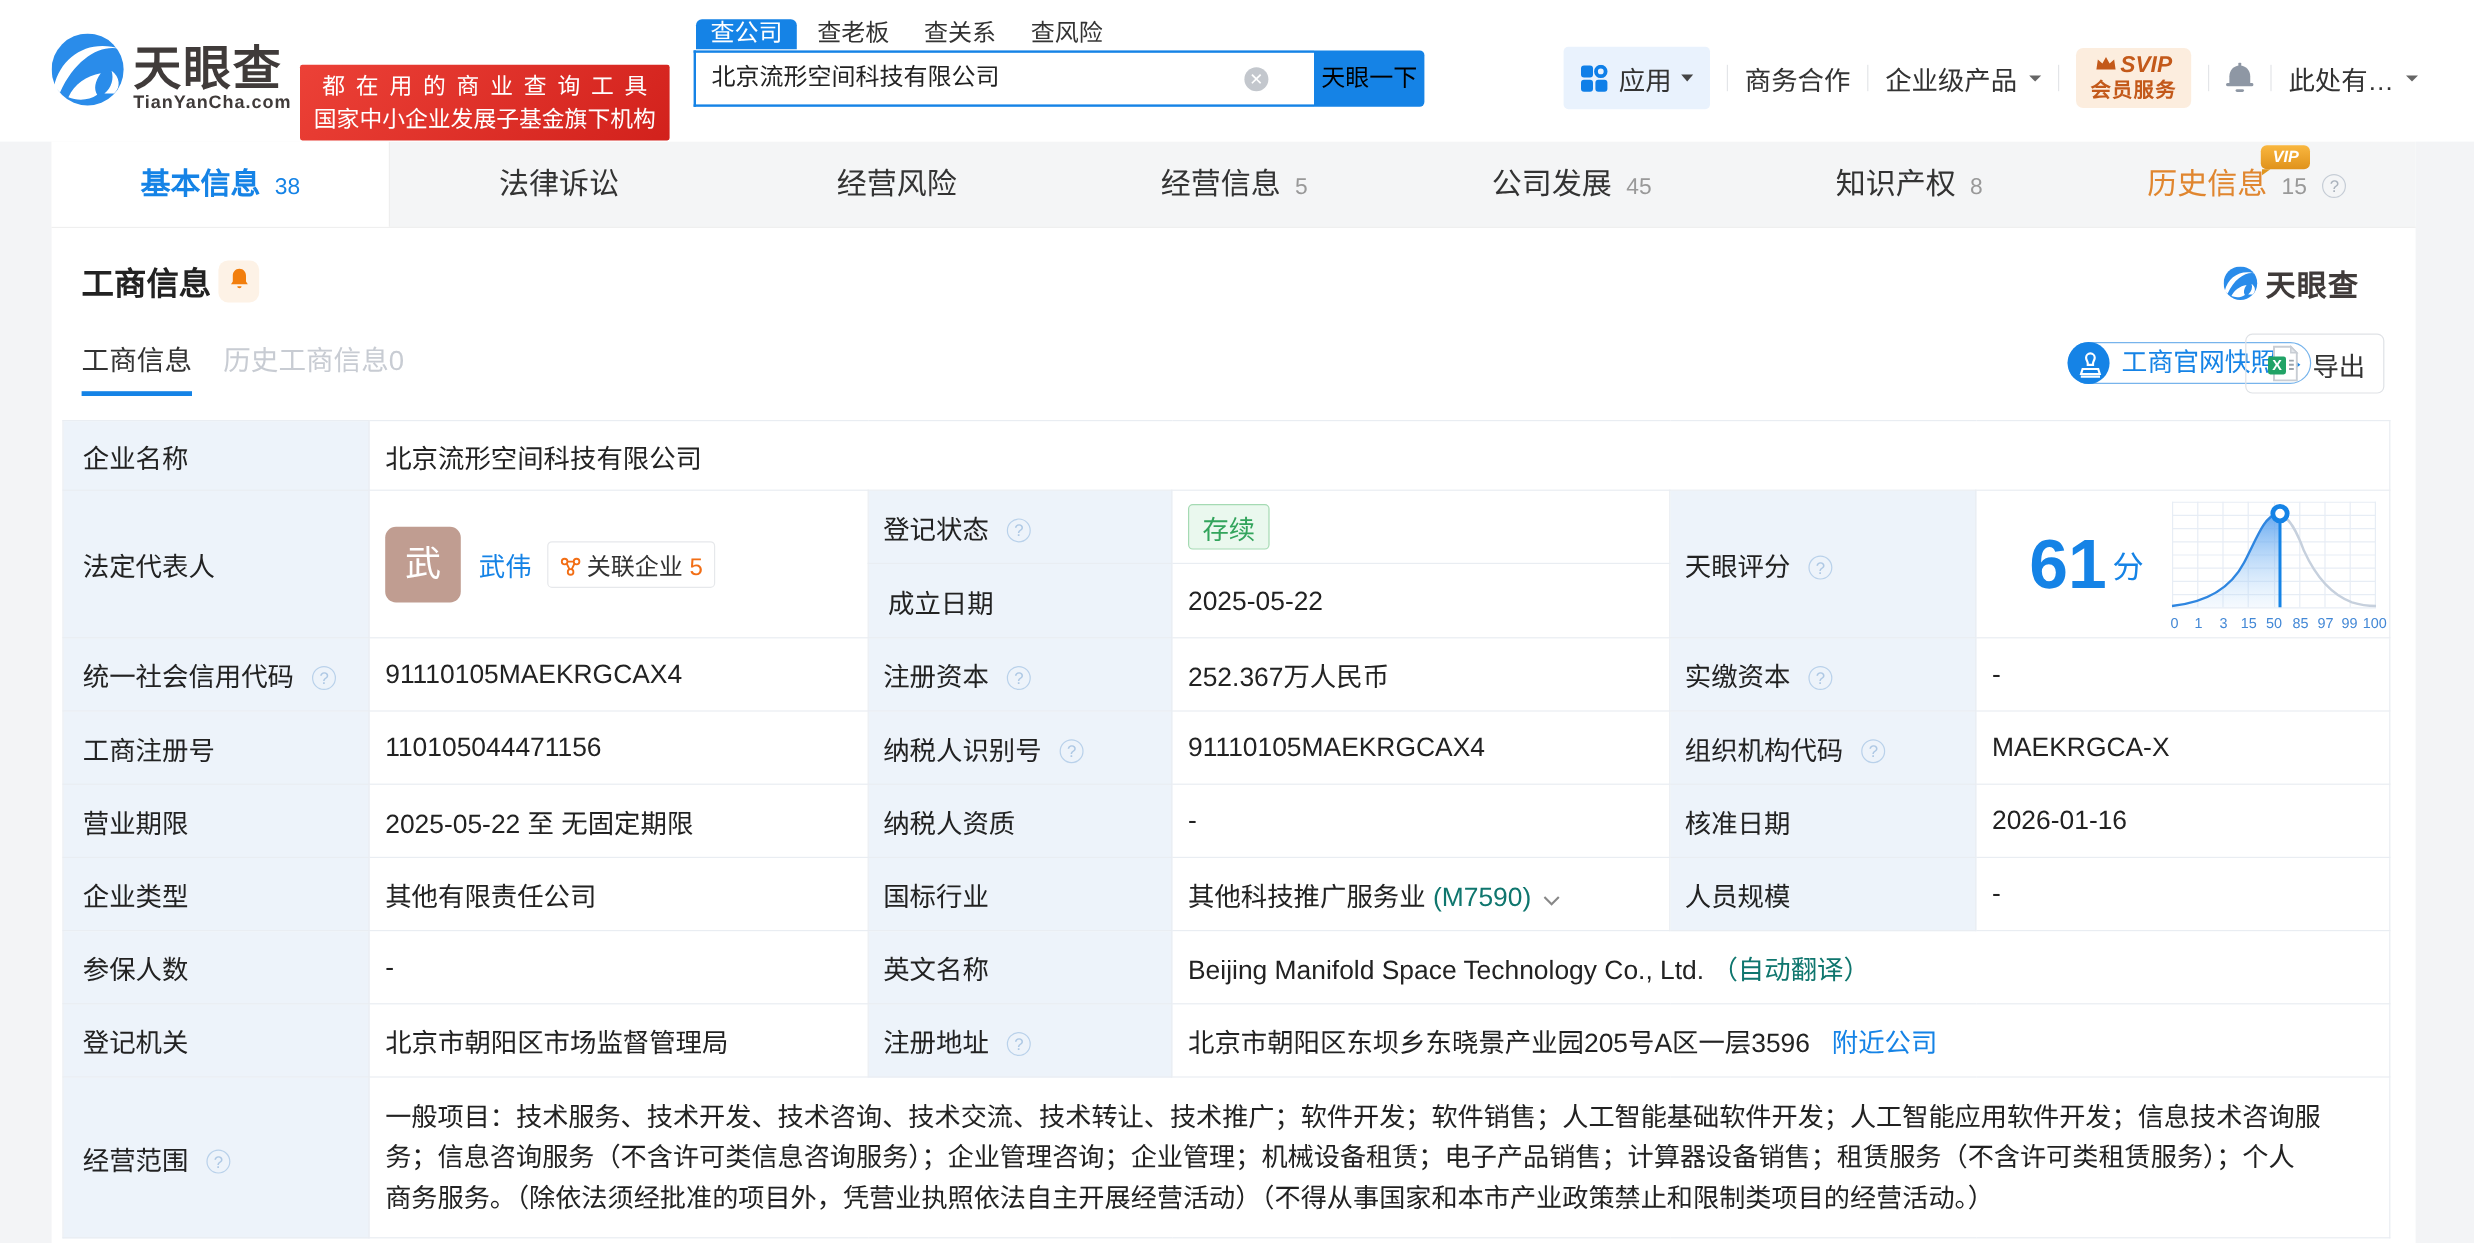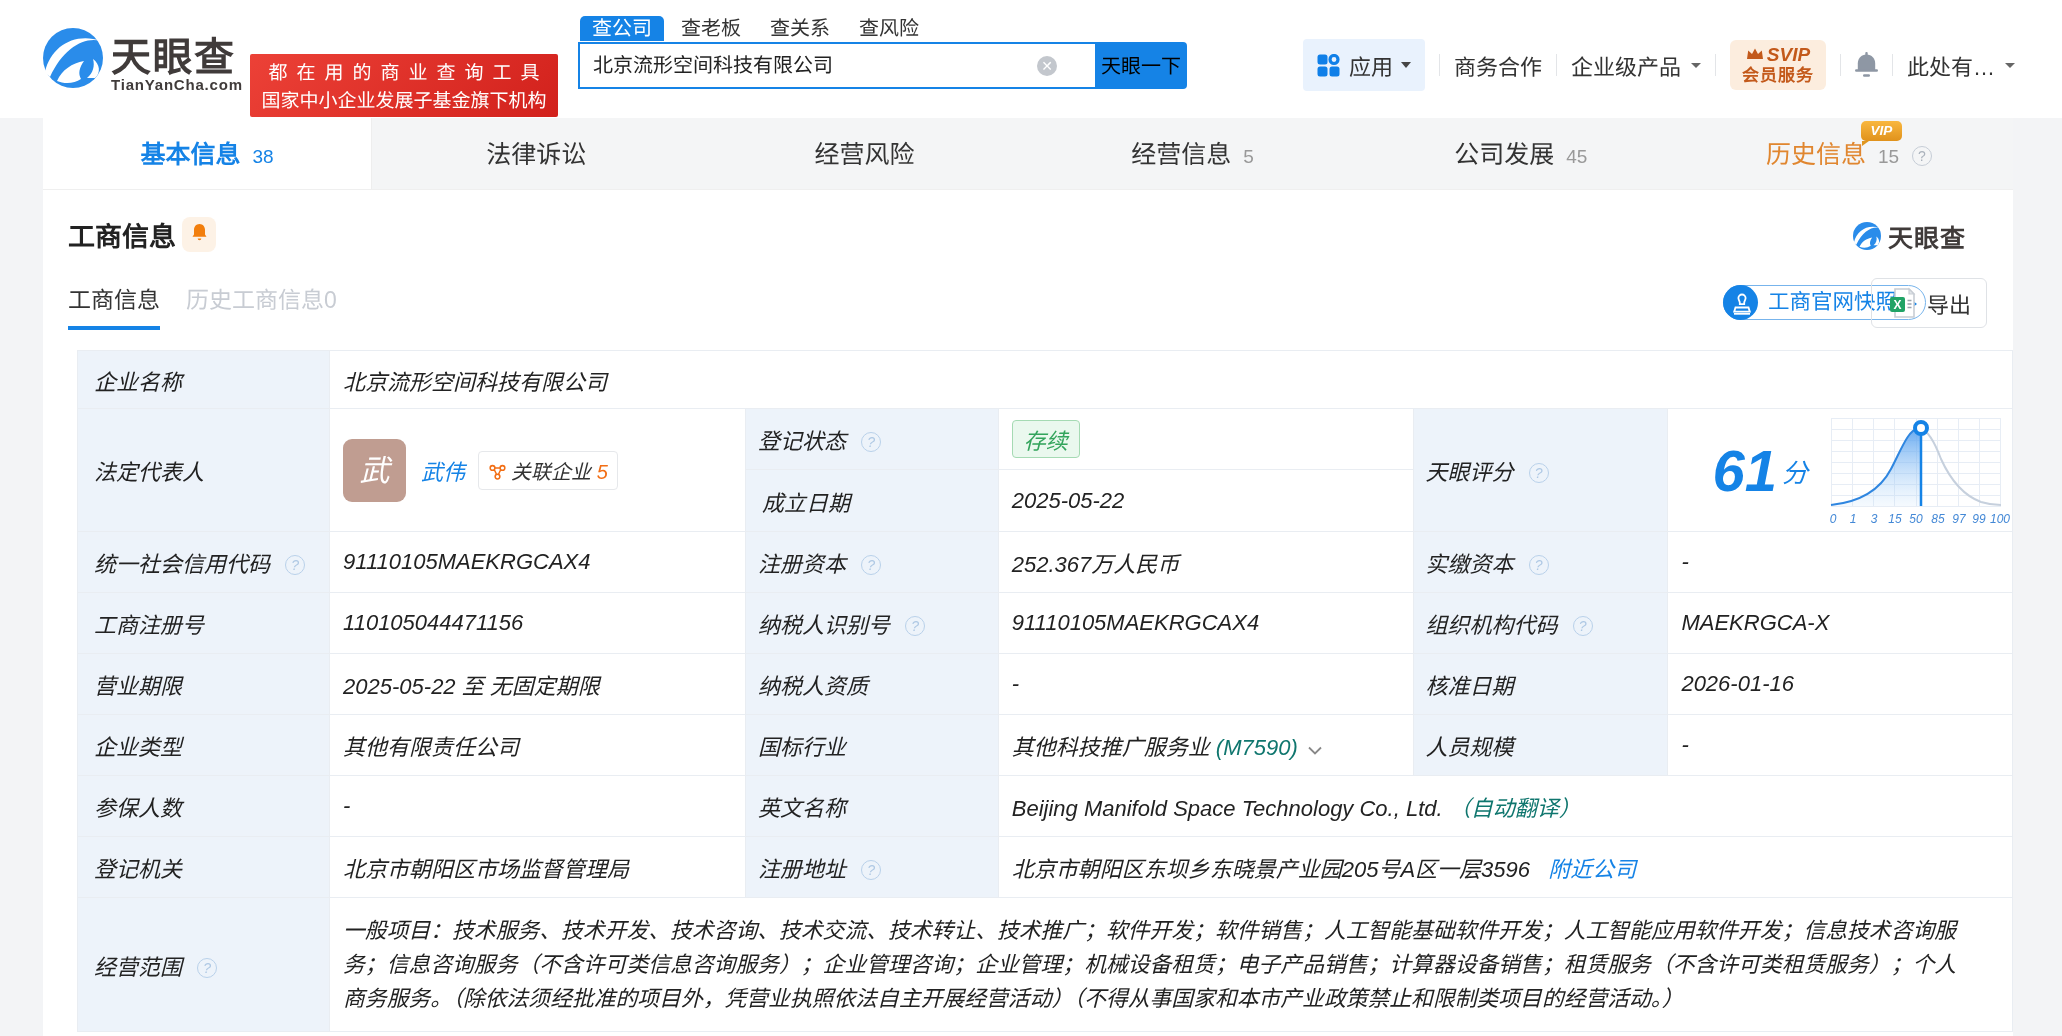--- a/index.html
+++ b/index.html
@@ -34,21 +34,21 @@
 .secthead{position:absolute;left:25px;top:96px;font-size:27px;font-weight:bold;color:#222;display:flex;align-items:center;height:40px;}
 .bellbadge{width:34px;height:35px;background:#fdf2e6;border-radius:8px;margin-left:6px;text-align:center;line-height:33px;}
 .minilogo{position:absolute;right:28px;top:104px;width:132px;height:30px;}
 .subtabs{position:absolute;left:25px;top:170px;font-size:23px;display:flex;}
 .subtab{margin-right:26px;color:#333;line-height:25px;padding-bottom:13px;position:relative;}
 .subtab.act{border-bottom:4.5px solid #1583e6;}
 .subtab.off{color:#c8ccd3;}
 .snapbtn{position:absolute;left:1680px;top:167px;height:35px;border:1px solid #77b4ec;border-radius:18px;color:#1583e6;font-size:21.5px;line-height:33px;padding:0 8px 0 44px;}
 .snapcircle{position:absolute;left:-1px;top:-1px;width:35px;height:35px;background:#1583e6;border-radius:50%;}
 .exportbtn{position:absolute;left:1828px;top:160px;width:116px;height:50px;border:1px solid #dfe2e6;border-radius:6px;font-size:22px;color:#333;display:flex;align-items:center;justify-content:center;}
-table.info{position:absolute;left:34px;top:232px;border-collapse:collapse;table-layout:fixed;font-style:italic;}
+table.info{position:absolute;left:9px;top:232px;border-collapse:collapse;table-layout:fixed;}
 table.info td{border:1px solid #e9edf2;font-size:22px;vertical-align:middle;padding:0 14px 0 13px;color:#222;}
 td.lbl{padding-left:12px!important;}
 tr td.lbl:first-child{padding-left:16px!important;}
 td.lbl{background:#edf3fa;color:#333;}
 .qm{display:inline-block;width:20px;height:20px;border:1.5px solid #b9d1ea;border-radius:50%;color:#aec8e4;font-size:14px;text-align:center;line-height:19px;vertical-align:2px;margin-left:9px;font-weight:normal;}
 .qm.gray{border-color:#c6cdd6;color:#aab2bc;}
 .green{display:inline-block;background:#eaf8ee;border:1px solid #a5dab3;color:#33a45c;font-size:22px;border-radius:4px;padding:2px 11px;}
 a.blue{color:#1583e6;text-decoration:none;}
 .gray9{color:#0f766e;}
 .avatar{width:63px;height:63px;background:#c09d91;border-radius:9px;color:#fff;font-size:30px;text-align:center;line-height:63px;display:inline-block;vertical-align:middle;}
@@ -119,20 +119,21 @@
       <span class="caret gray" style="border-top-width:5px;margin-left:10px"></span>
   </div>
 </div>
 <div class="card">
   <div class="ntabs">
     <div class="ntab act">基本信息 <span class="cnt" style="color:#1583e6;font-weight:normal">38</span></div>
     <div class="ntab">法律诉讼</div>
     <div class="ntab">经营风险</div>
     <div class="ntab">经营信息 <span class="cnt">5</span></div>
     <div class="ntab">公司发展 <span class="cnt">45</span></div>
+    <div class="ntab">知识产权 <span class="cnt">8</span></div>
     <div class="ntab hist">历史信息 <span class="cnt">15</span> <span class="qm gray" style="margin-left:6px">?</span>
       <div style="position:absolute;left:50%;margin-left:12px;top:3px;width:41px;height:20px;background:linear-gradient(180deg,#f9b73f,#e0921c);border-radius:5px;color:#fff;font-size:13.5px;font-weight:bold;font-style:italic;line-height:20px;text-align:center;">VIP<div style="position:absolute;left:1px;bottom:-5px;width:0;height:0;border-left:7px solid #e0961f;border-bottom:5px solid transparent;"></div></div>
     </div>
   </div>
   <div class="secthead">工商信息
     <div class="bellbadge"><svg width="17" height="19" viewBox="0 0 17 19">
           <path d="M8.5 1 C5 1 3 3.8 3 6.8 L3 11.5 L1.5 13.8 L15.5 13.8 L14 11.5 L14 6.8 C14 3.8 12 1 8.5 1 Z" fill="#f27e0c"></path>
           <path d="M6.7 15.5 a1.8 1.8 0 0 0 3.6 0" fill="#f27e0c"></path>
         </svg></div>
   </div>

